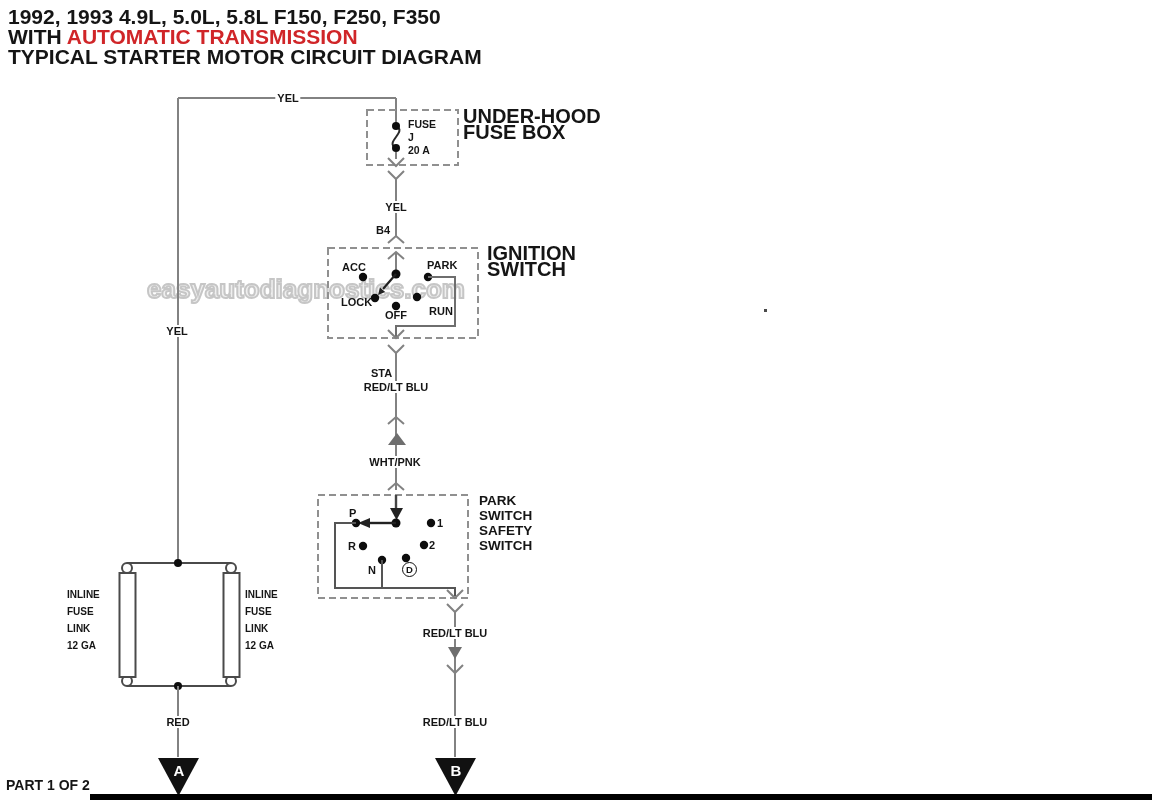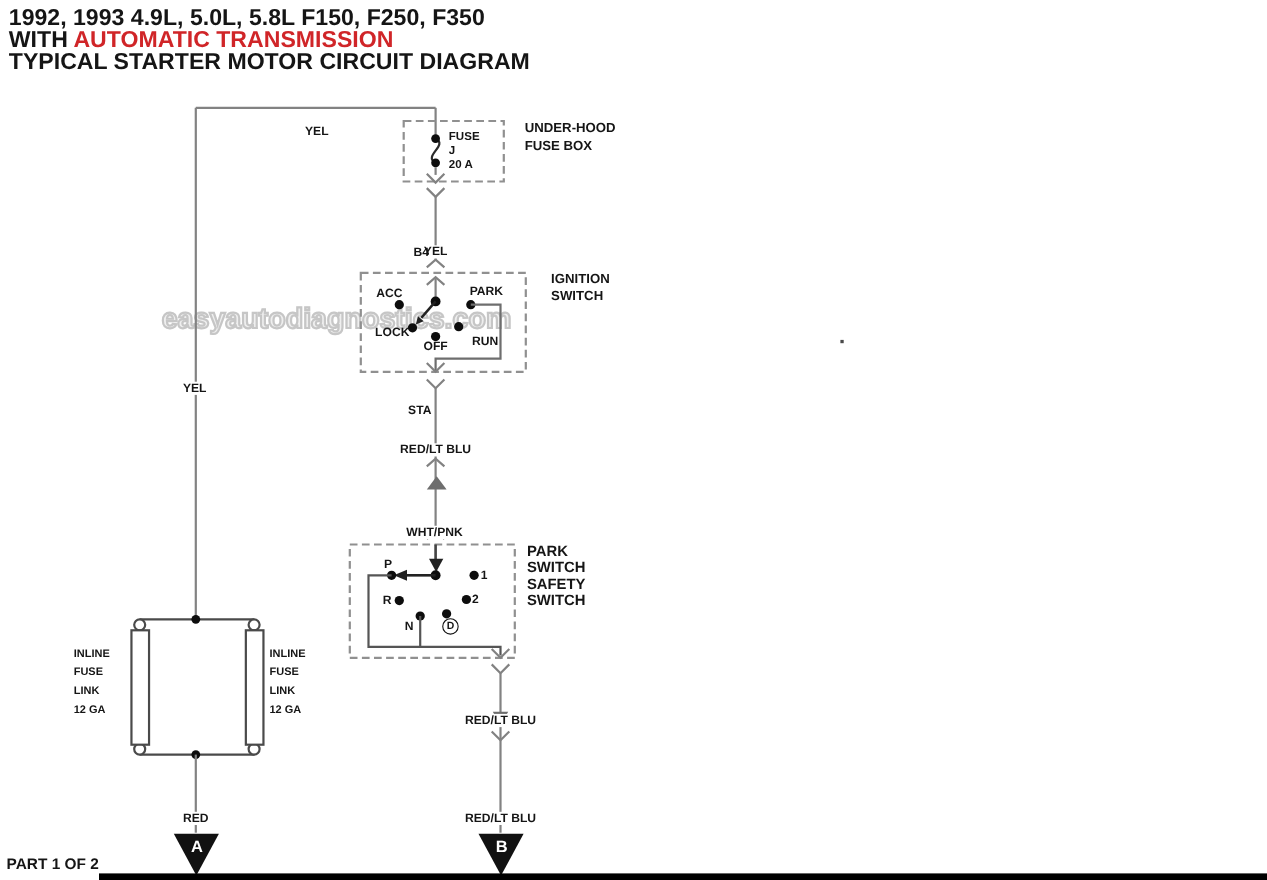--- a/index.html
+++ b/index.html
@@ -14,24 +14,24 @@
   
   #watermark{
     left:147px;top:274px;z-index:1;font-size:26px;font-weight:bold;letter-spacing:0px;
     color:#efefef;-webkit-text-stroke:2px #c6c6c6;text-shadow:0 0 1px #cfcfcf;white-space:nowrap;
   }
   
   #diagram{left:0;top:0;z-index:2;}
   
   .wire-lbl{
     z-index:4;font-size:11px;font-weight:bold;background:#fff;padding:0 2px;
-    transform:translate(-50%,-50%);white-space:nowrap;margin-top:22px;
+    transform:translate(-50%,-50%);white-space:nowrap;
   }
   .pos-lbl{z-index:4;font-size:11px;font-weight:bold;white-space:nowrap;}
-  .comp-lbl{z-index:4;font-size:12px;line-height:16px;font-weight:bold;white-space:nowrap;margin-left:14px;}
+  .comp-lbl{z-index:4;font-size:20px;line-height:16px;font-weight:bold;white-space:nowrap;}
   .park-lbl{z-index:4;font-size:13.5px;line-height:15px;font-weight:bold;}
   .fuse-txt{z-index:4;font-size:10.5px;line-height:13px;font-weight:bold;}
   .inline-lbl{z-index:4;font-size:10px;line-height:17px;font-weight:bold;}
   .conn-letter{z-index:4;font-size:15px;font-weight:bold;color:#fff;transform:translate(-50%,-50%);}
   #circled-d{
     z-index:4;left:402px;top:562px;width:13px;height:13px;border:1.6px solid #111;border-radius:50%;
     display:flex;align-items:center;justify-content:center;font-size:9.5px;font-weight:bold;
   }
   #part-label{left:6px;top:777px;font-size:14px;font-weight:bold;z-index:4;}
   #bottom-bar{left:90px;top:794px;width:1062px;height:6px;background:#000;z-index:4;}

